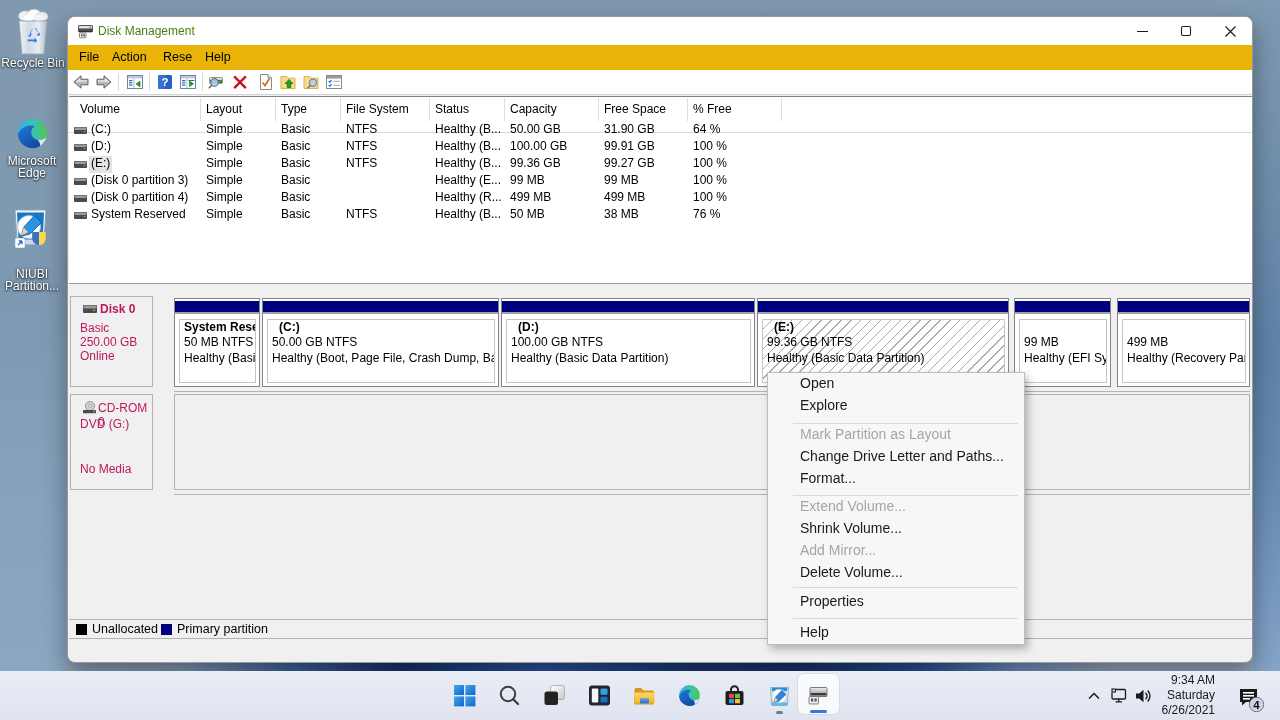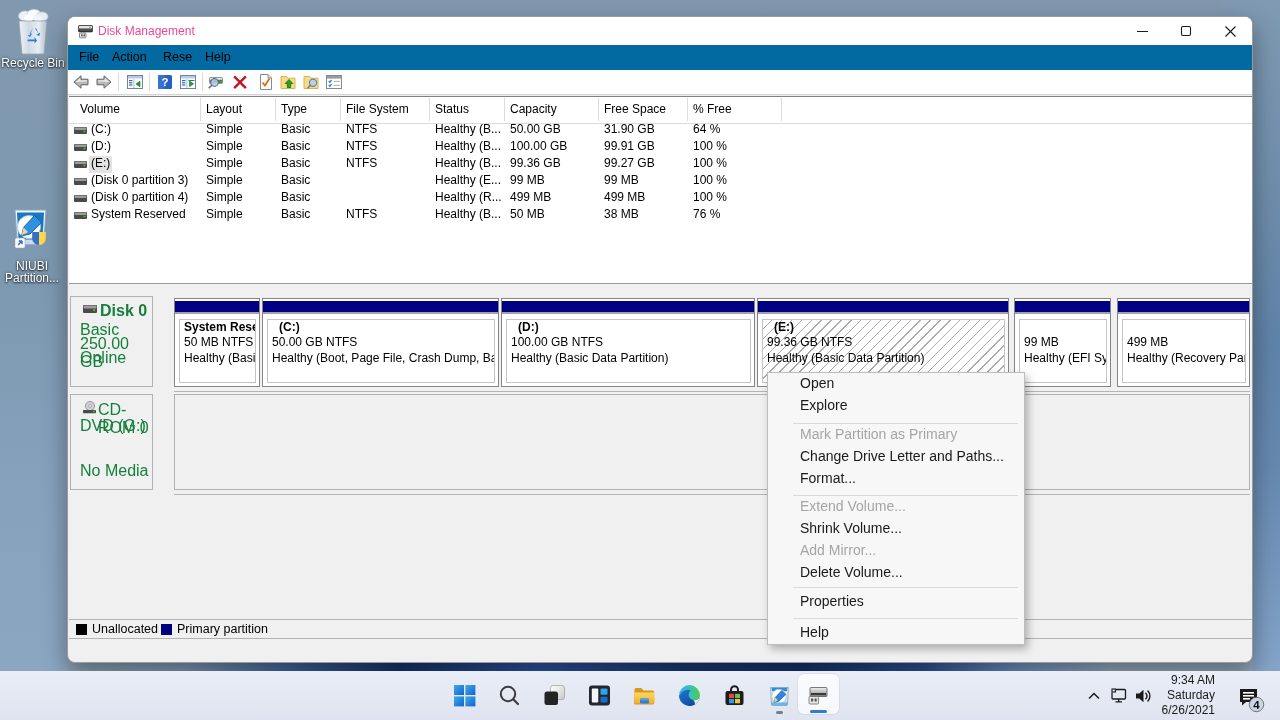--- a/index.html
+++ b/index.html
@@ -15,42 +15,42 @@
 
 .dicon { position:absolute; text-align:center; color:#fff; font-size:12px;
   text-shadow:0 1px 2px rgba(0,0,0,.85), 0 0 3px rgba(0,0,0,.5); line-height:12px; }
 
 
 #win { position:absolute; left:67px; top:16px; width:1186px; height:647px;
   background:#f0f0f0; border-radius:8px; border:1px solid #9a9a9a;
   box-shadow:0 10px 24px rgba(0,0,0,.38); overflow:hidden; }
 #titlebar { position:absolute; left:0; top:0; width:100%; height:28px; background:#fff; }
 #title-ic { position:absolute; left:10px; top:7px; }
-#title-tx { position:absolute; left:30px; top:0; height:28px; line-height:28px; font-size:12px; color:#ec4899; }
+#title-tx { position:absolute; left:30px; top:0; height:28px; line-height:28px; font-size:12px; color:#4d7c0f; }
 .capbtn { position:absolute; top:0; width:44px; height:28px; }
-#menubar { position:absolute; left:0; top:28px; width:100%; height:25px; background:#0369a1; font-size:12.5px; color:#000; }
+#menubar { position:absolute; left:0; top:28px; width:100%; height:25px; background:#eab308; font-size:12.5px; color:#000; }
 .mi { position:absolute; top:0; height:25px; line-height:25px; }
 #toolbar { position:absolute; left:0; top:53px; width:100%; height:25px; background:#fff;
   border-bottom:1px solid #d4d4d4; }
 .tbi { position:absolute; top:4px; }
 .tbsep { position:absolute; top:3px; width:1px; height:18px; background:#d9d9d9; }
 
 
 #listpane { position:absolute; left:1px; top:79px; width:1184px; height:188px; background:#fff;
   border-top:1px solid #828282; border-bottom:1px solid #9a9a9a; font-size:12px; color:#000; }
 .hdrline { position:absolute; top:1px; width:1px; height:23px; background:#dcdcdc; }
-#lhdr { position:absolute; left:0; top:0; width:100%; height:27px; background:#fff; border-bottom:1px solid #dcdcdc; }
+#lhdr { position:absolute; left:0; top:0; width:100%; height:36px; background:#fff; border-bottom:1px solid #dcdcdc; }
 .hcell { position:absolute; top:0; height:24px; line-height:24px; }
 .lrow { position:absolute; left:0; width:100%; height:17px; line-height:15px; }
 .lc { position:absolute; top:0; height:17px; line-height:15px; white-space:nowrap; }
 .rowic { position:absolute; left:5px; top:4px; width:14px; height:9px; }
 
 
 #diskpane { position:absolute; left:1px; top:277px; width:1184px; height:325px; background:#f0f0f0; }
-.dlabel { position:absolute; left:1px; width:83px; background:#f0f0f0; border:1px solid #b2b2b2; font-size:16px; color:#15803d; }
+.dlabel { position:absolute; left:1px; width:83px; background:#f0f0f0; border:1px solid #b2b2b2; font-size:12px; color:#be185d; }
 .pbox { position:absolute; border:1px solid #858585; background:#fff; top:4px; height:89px; }
 .pbar { position:absolute; left:0; top:2px; width:100%; height:13px; background:#000082; border-bottom:2px solid #a2a2a2; }
 .pbody { position:absolute; left:4px; right:3px; top:19.5px; bottom:3.5px; overflow:hidden; font-size:12px; color:#000; white-space:nowrap; background:#fff; border:1px solid #c4c4c4; padding:0 0 0 4px; }
 .pl { height:15.5px; line-height:15.5px; }
 
 
 #legend { position:absolute; left:1px; top:602px; width:1184px; height:20px; background:#f0f0f0;
   border-top:1px solid #b2b2b2; border-bottom:1px solid #b2b2b2; border-right:1px solid #c2c2c2; font-size:12.5px; color:#000; }
 
 
@@ -88,41 +88,47 @@
       <ellipse cx="31" cy="8.5" rx="6" ry="4.6" fill="#e8ecf2" stroke="#bcc4d0" stroke-width="0.7"></ellipse>
       <ellipse cx="18" cy="10" rx="5" ry="3.6" fill="#fdfeff"></ellipse>
       <ellipse cx="27" cy="10" rx="5" ry="3.6" fill="#f0f3f7"></ellipse>
       <path d="M8 13 L36 13 L33 46 L11 46 Z" fill="url(#rb)" stroke="#98a2b0" stroke-width="0.8"></path>
       <path d="M22.2 19.5 l-3.6 6 h2.4 l-2 3.4 l-2.6 -1.4 l2.2 -0.2 Z" fill="#2a7ade"></path>
       <path d="M24 20 l3.4 5.8 l-2.2 1.2 l3.2 1 l0.6 -3.4 l-1.6 1 l-2 -5.2 Z" fill="#2a7ade"></path>
       <path d="M16.5 31.5 h7.2 l-0.2 -2.6 l2.6 3.8 l-2.6 2.6 l0.2 -2 h-7 Z" fill="#2a7ade"></path>
     </svg>
     <div style="margin-top:2px">Recycle Bin</div>
   </div>
+  <div class="dicon" style="left:1px;top:116px;width:62px">
+    <svg width="35" height="35" viewBox="0 0 25 25" style="display:block;margin:0 auto">
+      <use href="#edgeicon"></use>
+    </svg>
+    <div style="margin-top:4px">Microsoft<br>Edge</div>
+  </div>
   <div class="dicon" style="left:1px;top:206px;width:62px">
     <svg width="44" height="44" viewBox="0 0 44 44" style="display:block;margin:0 auto">
       <defs>
         <linearGradient id="nd" x1="0" y1="0" x2="0" y2="1">
             <stop offset="0" stop-color="#f6f9fc"></stop>
             <stop offset="1" stop-color="#c8d8e6"></stop>
           </linearGradient>
       </defs>
       <path d="M5 4 h31 l-2 32 a3 3 0 0 1 -3 2.8 h-21 a3 3 0 0 1 -3 -2.8 Z" fill="url(#nd)" stroke="#8aa4bc" stroke-width="1"></path>
       <path d="M7 6.5 h27 l-1.6 27 h-23.8 Z" fill="#1878c0"></path>
       <circle cx="19" cy="21" r="11.5" fill="#fdfeff" stroke="#aec6da" stroke-width="0.8"></circle>
       <circle cx="19" cy="21" r="3.6" fill="#c6d9ea"></circle>
       <path d="M24.5 9.5 L31.5 16.5 L20 28 L11.5 30 L13.5 21.5 Z" fill="#2f92e0" stroke="#1a5aa8" stroke-width="0.9"></path>
       <path d="M13.5 21.5 L18 26 L11.5 30 Z" fill="#f0d4a0"></path>
       <path d="M13 29 L14.8 27.5 L12.3 30.5 Z" fill="#2a2a2a"></path>
       <path d="M29 26 h6.8 v6.2 a6.8 6.8 0 0 1 -6.8 6.8 Z" fill="#ffd84e"></path>
       <path d="M29 26 h-6.8 v6.2 a6.8 6.8 0 0 0 6.8 6.8 Z" fill="#3a6ec0"></path>
       <rect x="5" y="32" width="10" height="10" rx="1.5" fill="#fff" stroke="#9aa5b4" stroke-width="0.6"></rect>
       <path d="M8 39 L12 35 M12 35 h-3.2 M12 35 v3.2" stroke="#2a6ad0" stroke-width="1.4" fill="none"></path>
     </svg>
-    <div style="margin-top:10px">NIUBI<br>Partition...</div>
+    <div style="margin-top:18px">NIUBI<br>Partition...</div>
   </div>
 
   <div id="win">
     <div id="titlebar">
       <svg id="title-ic" width="15" height="15" viewBox="0 0 15 15">
         <rect x="0.5" y="1.5" width="14" height="6.5" rx="0.8" fill="#3a3a3a" stroke="#222" stroke-width="0.6"></rect>
         <rect x="1" y="2" width="13" height="2.6" rx="0.6" fill="#e4e4e4"></rect>
         <rect x="1.6" y="5.2" width="11.8" height="1.6" fill="#555"></rect>
         <rect x="11.2" y="2.6" width="1.6" height="1.2" fill="#35c02f"></rect>
         <rect x="1.5" y="9" width="6.5" height="4.8" rx="0.8" fill="#efefef" stroke="#6a6a6a" stroke-width="0.8"></rect>
@@ -405,21 +411,21 @@
       <span style="position:absolute;left:23px;top:2px">Unallocated</span>
       <span style="position:absolute;left:92px;top:4px;width:11px;height:11px;background:#010080"></span>
       <span style="position:absolute;left:108px;top:2px">Primary partition</span>
     </div>
   </div>
 
   <div id="ctx">
     <div class="ci" style="top:1px">Open</div>
     <div class="ci" style="top:23px">Explore</div>
     <div class="csep" style="top:50px"></div>
-    <div class="ci dis" style="top:52px">Mark Partition as Primary</div>
+    <div class="ci dis" style="top:52px">Mark Partition as Layout</div>
     <div class="ci" style="top:74px">Change Drive Letter and Paths...</div>
     <div class="ci" style="top:95.5px">Format...</div>
     <div class="csep" style="top:122px"></div>
     <div class="ci dis" style="top:124px">Extend Volume...</div>
     <div class="ci" style="top:145.5px">Shrink Volume...</div>
     <div class="ci dis" style="top:167.5px">Add Mirror...</div>
     <div class="ci" style="top:190px">Delete Volume...</div>
     <div class="csep" style="top:213.5px"></div>
     <div class="ci" style="top:219px">Properties</div>
     <div class="csep" style="top:244.5px"></div>

